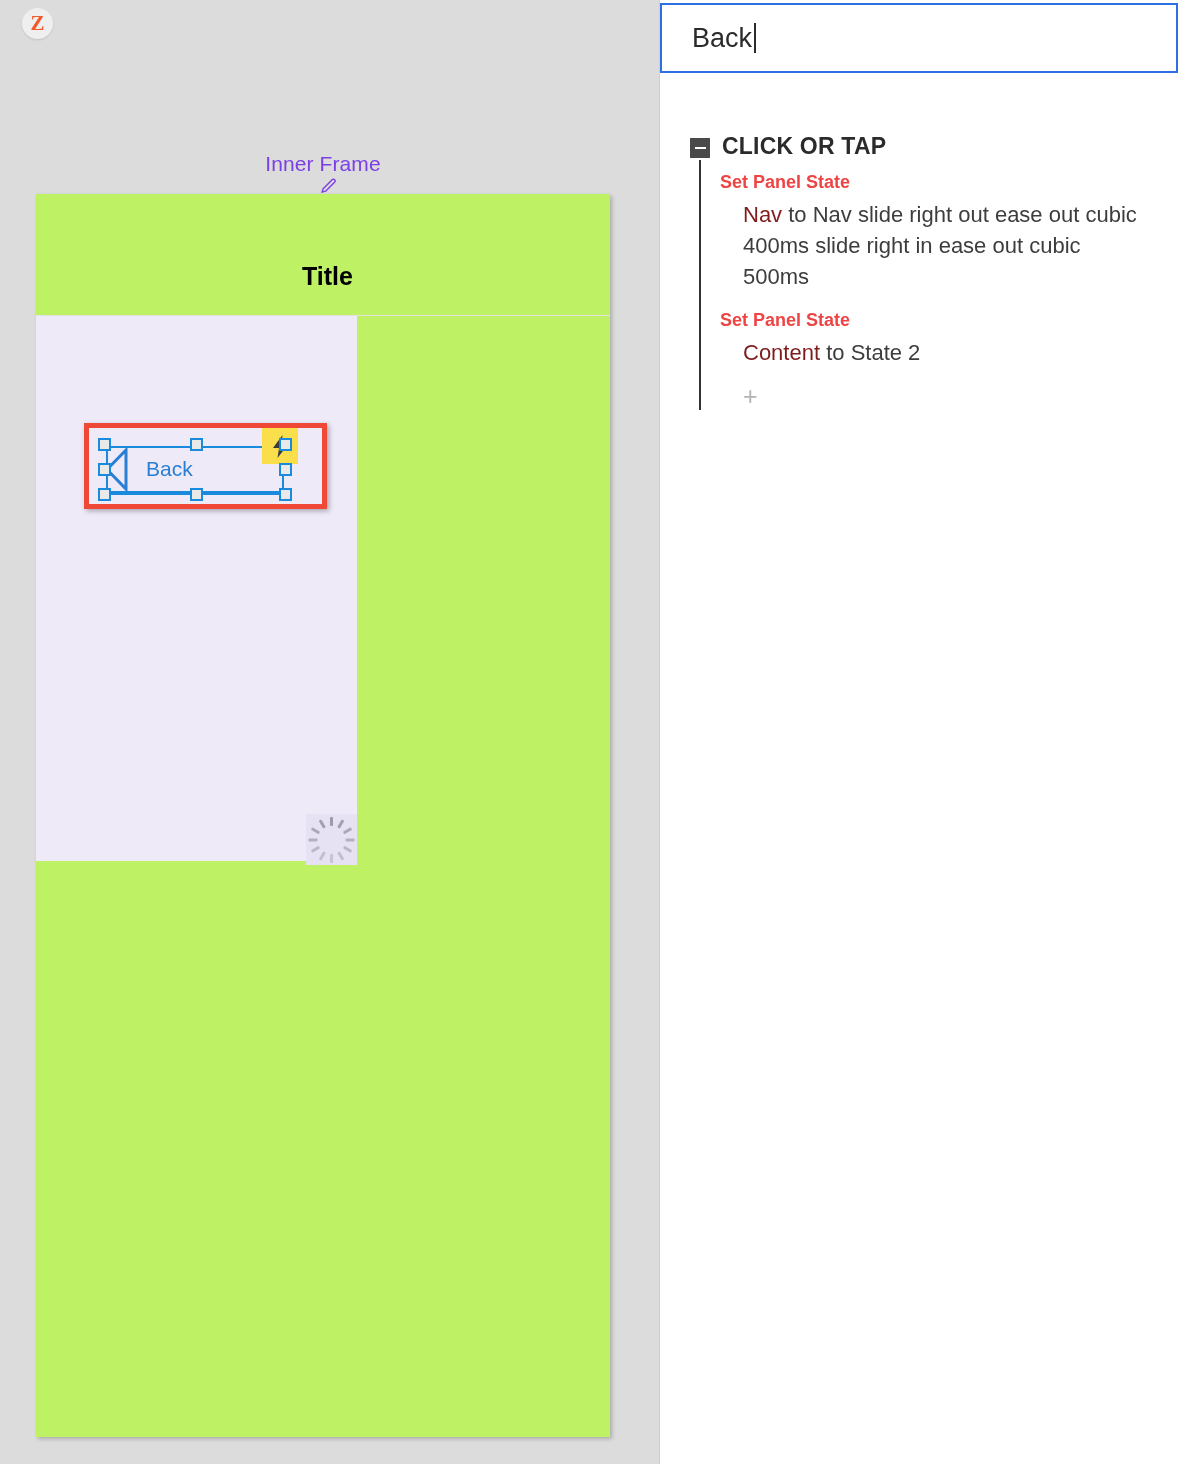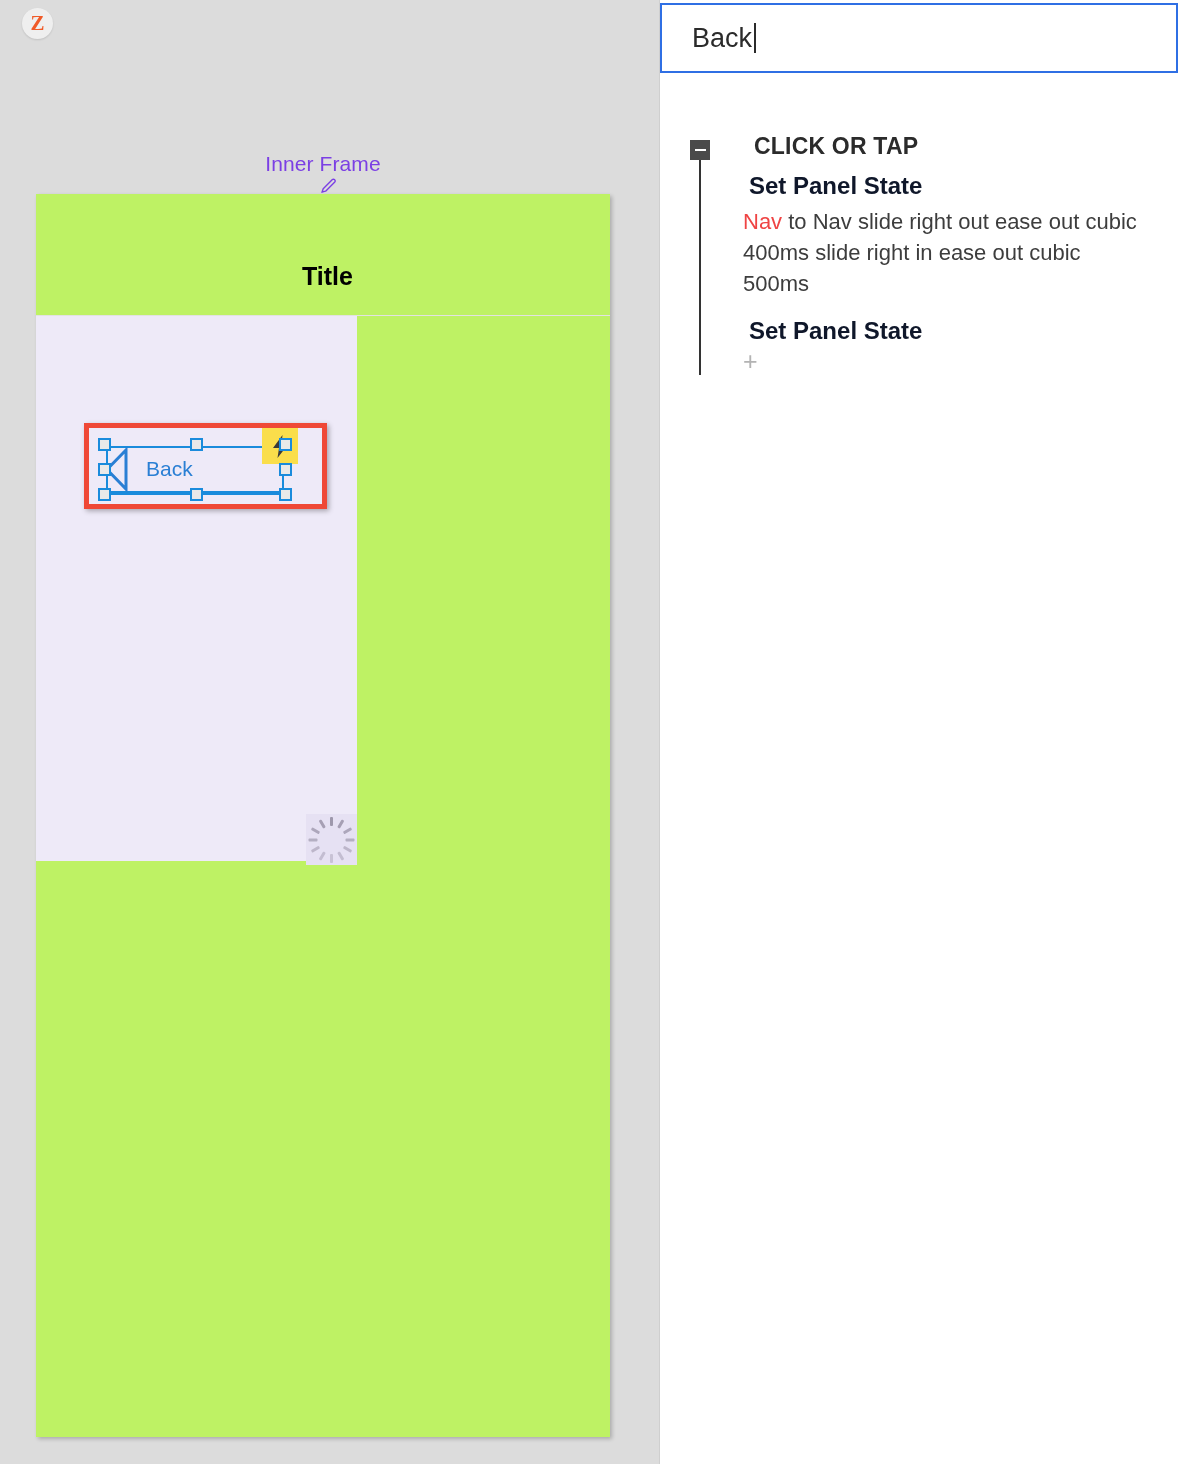--- a/index.html
+++ b/index.html
@@ -165,45 +165,45 @@
     position: absolute; display: flex; align-items: center;
     width: 458px; left: 30px;
   }
   .sec-title {
     font-size: 18px; letter-spacing: 2.6px; color: #9b9b9b;
     font-weight: normal;
   }
   .ext-icon { margin-left: auto; display: flex; }
 
   .event-block { position: absolute; left: 30px; top: 133px; width: 460px; }
-  .event-row { display: flex; align-items: flex-end; gap: 32px; }
+  .event-row { display: flex; align-items: flex-start; }
   .collapse-box {
     width: 20px; height: 20px; background: #4a4a4a;
     display: flex; align-items: center; justify-content: center;
     flex: 0 0 auto; margin-top: 5px;
   }
   .collapse-box b { display:block; width: 11px; height: 2.5px; background: #fff; }
   .event-name {
     margin-left: 12px; font-size: 23px; font-weight: bold;
     color: #2b2b2b; letter-spacing: .2px;
   }
   .event-body {
     margin-left: 9px; border-left: 2.5px solid #333;
     padding-left: 16px; padding-top: 12px; padding-bottom: 4px;
   }
   .action-title {
-    font-size: 24px; font-weight: bold; color: #0f172a;
-    margin-left: 32px; margin-bottom: 6px;
+    font-size: 18px; font-weight: bold; color: #ef4444;
+    margin-left: 3px; margin-bottom: 6px;
   }
   .action-detail {
     font-size: 22px; color: #3d3d3d; line-height: 31px;
     margin-left: 26px; margin-bottom: 18px;
     max-width: 425px;
   }
-  .target { color: #ef4444; }
+  .target { color: #7f1d1d; }
   .plus-row {
     font-size: 25px; color: #b3b3b3; margin-left: 26px; line-height: 20px;
   }
 
   .mini-btn {
     margin-left: auto;
     background: #f2f2f2; border: 1px solid #cfcfcf; border-radius: 4px;
     font-size: 21px; color: #333; padding: 5px 12px;
     font-family: "Liberation Sans", sans-serif; cursor: pointer;
   }
@@ -312,20 +312,21 @@
             <b></b>
           </span>
         <span class="event-name">CLICK OR TAP</span>
       </div>
       <div class="event-body">
 
         <div class="action-title">Set Panel State</div>
         <div class="action-detail"><span class="target">Nav</span><span> to Nav slide right out ease out cubic 400ms slide right in ease out cubic 500ms</span></div>
 
         <div class="action-title">Set Panel State</div>
+        <div class="action-detail"><span class="target">Content</span><span> to State 2</span></div>
 
         <div class="plus-row">+</div>
       </div>
     </div>
 
 
   </div>
 </div>
 
 </body></html>

